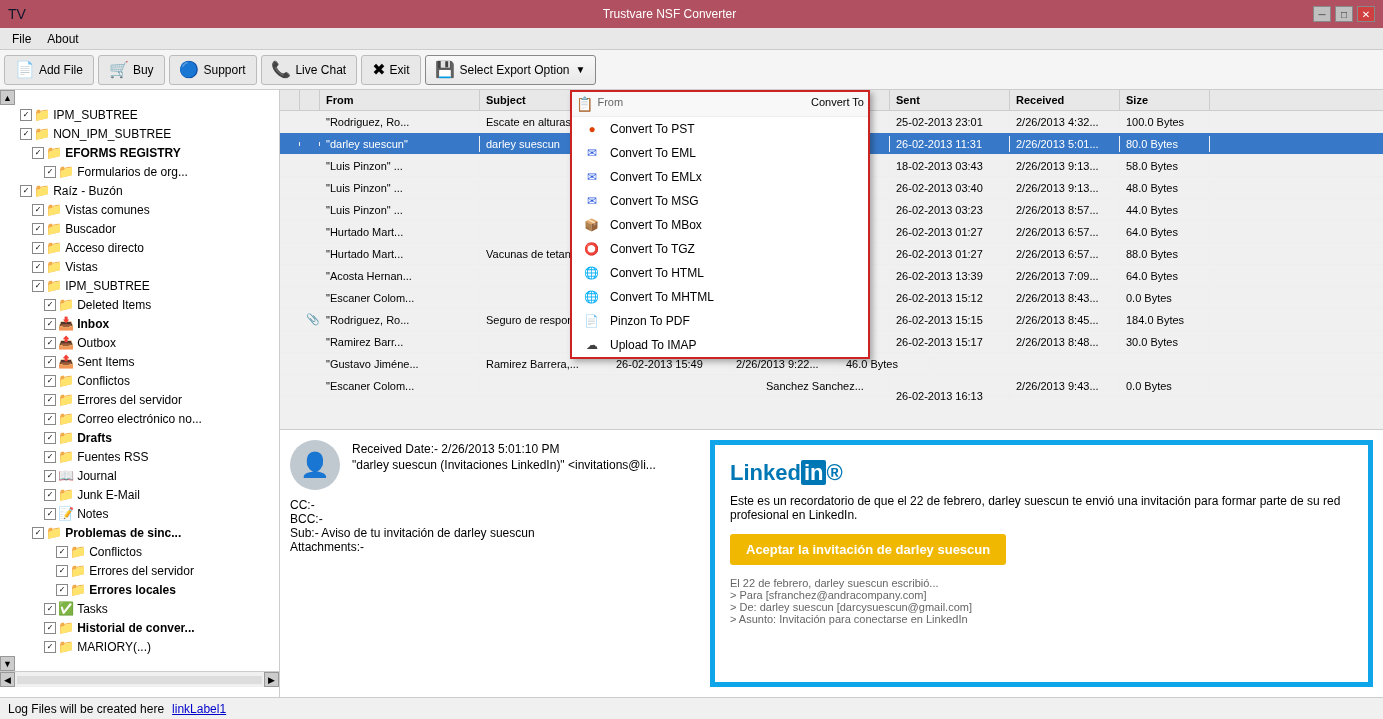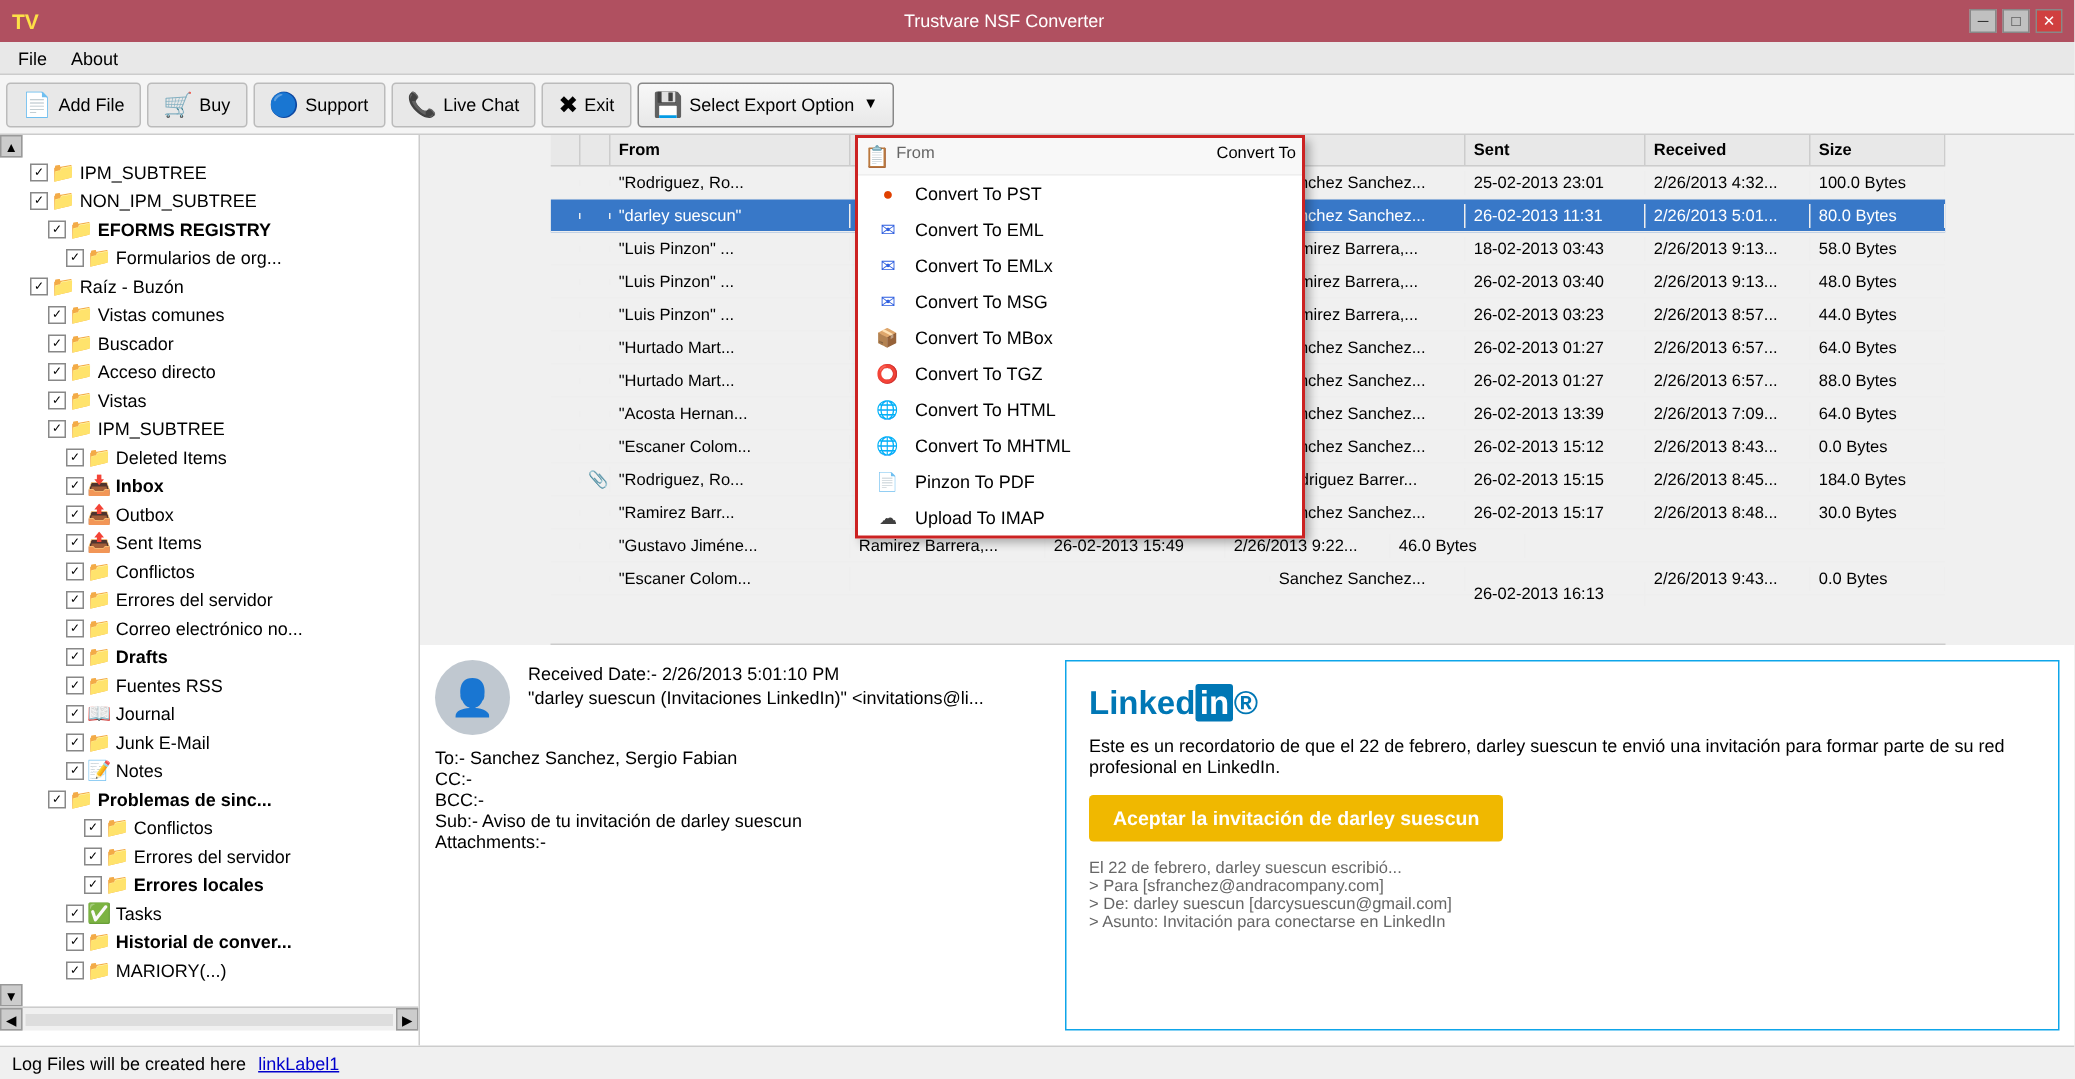--- a/index.html
+++ b/index.html
@@ -8,21 +8,21 @@
     
     #title-bar {
       background: #b05060;
       height: 28px;
       display: flex;
       align-items: center;
       justify-content: space-between;
       padding: 0 8px;
       color: white;
     }
-    #title-bar .logo { font-size: 14px; font-weight: bold; color: #fde047; }
+    #title-bar .logo { font-size: 14px; font-weight: normal; color: #0f172a; }
     #title-bar .title { flex: 1; text-align: center; font-size: 12px; color: white; }
     #title-bar .win-controls { display: flex; gap: 4px; }
     .win-btn {
       width: 18px; height: 16px; background: #c0c0c0; border: 1px solid #888;
       display: flex; align-items: center; justify-content: center; font-size: 10px; cursor: pointer; color: #333;
     }
     .win-btn.close { background: #d04040; color: white; }
 
     
     #menu-bar {
@@ -104,21 +104,20 @@
     #sidebar::-webkit-scrollbar-track { background: #f0f0f0; }
     #sidebar::-webkit-scrollbar-thumb { background: #aaa; }
 
     
     #content {
       flex: 1;
       display: flex;
       flex-direction: column;
       overflow: hidden;
       position: relative;
-      align-items: center;
     }
 
     
     #email-list {
       flex: 0 0 340px;
       overflow: hidden;
       border-bottom: 1px solid #ccc;
       display: flex;
       flex-direction: column;
     }
@@ -175,21 +174,21 @@
       background: #c0c8d0;
       border-radius: 50%;
       display: flex; align-items: center; justify-content: center;
       font-size: 24px; color: #888;
       float: left; margin-right: 12px;
     }
     #preview-meta { margin-bottom: 10px; }
     #preview-meta p { margin: 2px 0; }
     #preview-right {
       flex: 1;
-      border: 1px solid #0ea5e9;
+      border: 5px solid #0ea5e9;
       padding: 15px;
       font-size: 12px;
       background: white;
     }
     .linkedin-logo { font-size: 22px; font-weight: bold; color: #0077b5; margin-bottom: 8px; }
     .linkedin-logo span { background: #0077b5; color: white; padding: 0 3px; border-radius: 2px; }
     .linkedin-text { margin-bottom: 12px; font-size: 12px; }
     .linkedin-btn {
       background: #f0b800;
       color: white;
@@ -621,21 +620,20 @@
 
     <div id="preview-pane">
       <div id="preview-left">
         <div style="display:flex; margin-bottom:8px;">
           <div id="preview-avatar">👤</div>
           <div id="preview-meta">
             <p>Received Date:- 2/26/2013 5:01:10 PM</p>
             <p>"darley suescun (Invitaciones LinkedIn)" &lt;invitations@li...</p>
           </div>
         </div>
-        <p>To:- Sanchez Sanchez, Sergio Fabian</p>
         <p>CC:-</p>
         <p>BCC:-</p>
         <p>Sub:- Aviso de tu invitación de darley suescun</p>
         <p>Attachments:-</p>
       </div>
       <div id="preview-right">
         <div class="linkedin-logo">
           Linked<span>in</span>®
         </div>
         <p class="linkedin-text">Este es un recordatorio de que el 22 de febrero, darley suescun te envió una invitación para formar parte de su red profesional en LinkedIn.</p>

